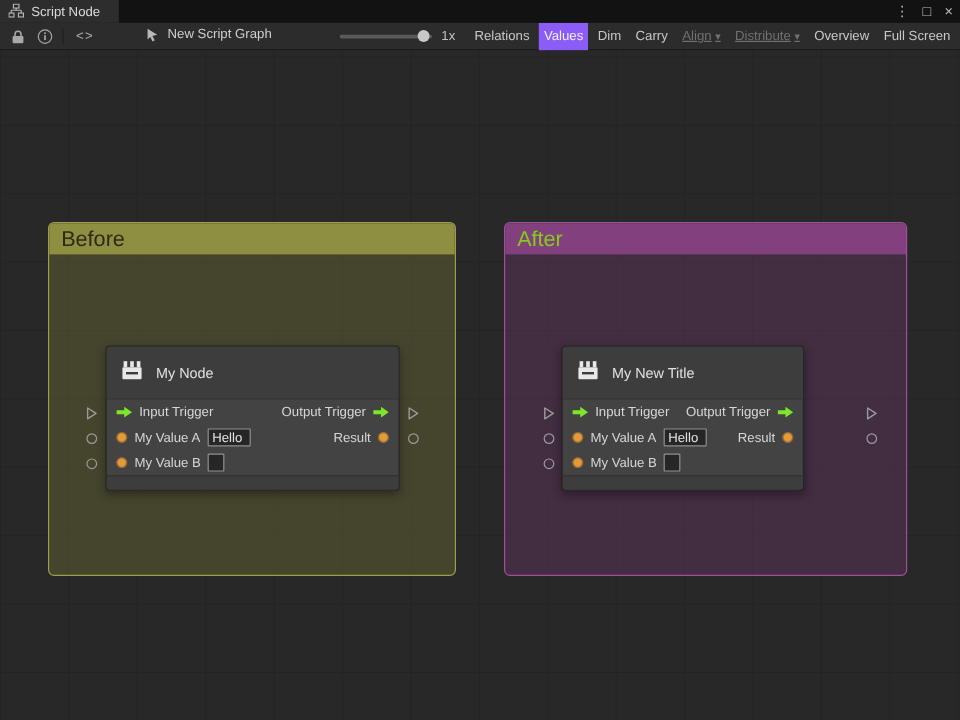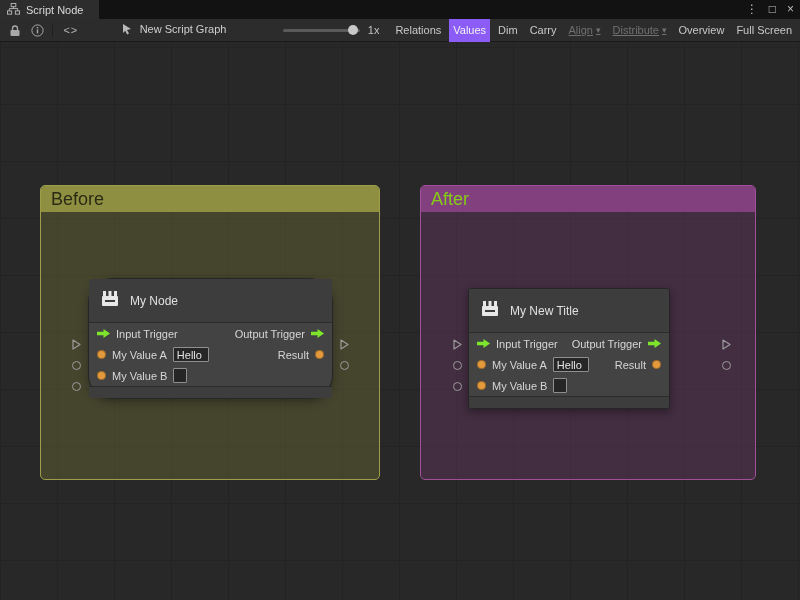--- a/index.html
+++ b/index.html
@@ -45,21 +45,21 @@
   
   .group { position: absolute; border-radius: 5px; border: 1px solid; overflow: hidden; }
   .group-header { height: 26px; display: flex; align-items: center; padding: 0 10px; font-size: 18px; }
   .group-before { left: 40px; top: 143px; width: 340px; height: 295px; border-color: #9d9d4a; background: rgba(148,148,66,0.28); }
   .group-before .group-header { background: #8f8f42; color: #2b2b15; }
   .group-after { left: 420px; top: 143px; width: 336px; height: 295px; border-color: #a14f9b; background: rgba(138,62,132,0.28); }
   .group-after .group-header { background: #83407e; color: #84cc16; }
 
   
   .node { position: absolute; background: #434343; border: 1px solid #262626; border-radius: 3px; box-shadow: 0 3px 8px rgba(0,0,0,0.35); font-size: 11px; color: #d6d6d6; }
-  .node-1 { left: 88px; top: 236px; width: 245px; border-radius: 24px; }
+  .node-1 { left: 88px; top: 246px; width: 245px; }
   .node-2 { left: 468px; top: 246px; width: 202px; }
   .node-header { height: 44px; display: flex; align-items: center; gap: 9px; padding: 0 10px; background: #3d3d3d; border-bottom: 1px solid #2b2b2b; border-radius: 3px 3px 0 0; font-size: 12px; color: #e0e0e0; }
   .node-row { height: 21px; display: flex; align-items: center; justify-content: space-between; padding: 0 8px; }
   .pside { display: flex; align-items: center; gap: 6px; }
   .dot { width: 9px; height: 9px; border-radius: 50%; background: #e39a3c; box-shadow: inset 0 0 0 1px rgba(0,0,0,0.3); }
   .garrow svg { display: block; }
   .node-footer { height: 12px; background: #3d3d3d; border-top: 1px solid #2b2b2b; border-radius: 0 0 3px 3px; }
   .field { background: #262626; border: 1px solid #8f8f8f; color: #e2e2e2; font-size: 11px; height: 15px; padding: 0 3px; font-family: Liberation Sans, sans-serif; border-radius: 1px; }
   .field-hello { width: 36px; }
   .field-small { width: 14px; padding: 0 2px; }

